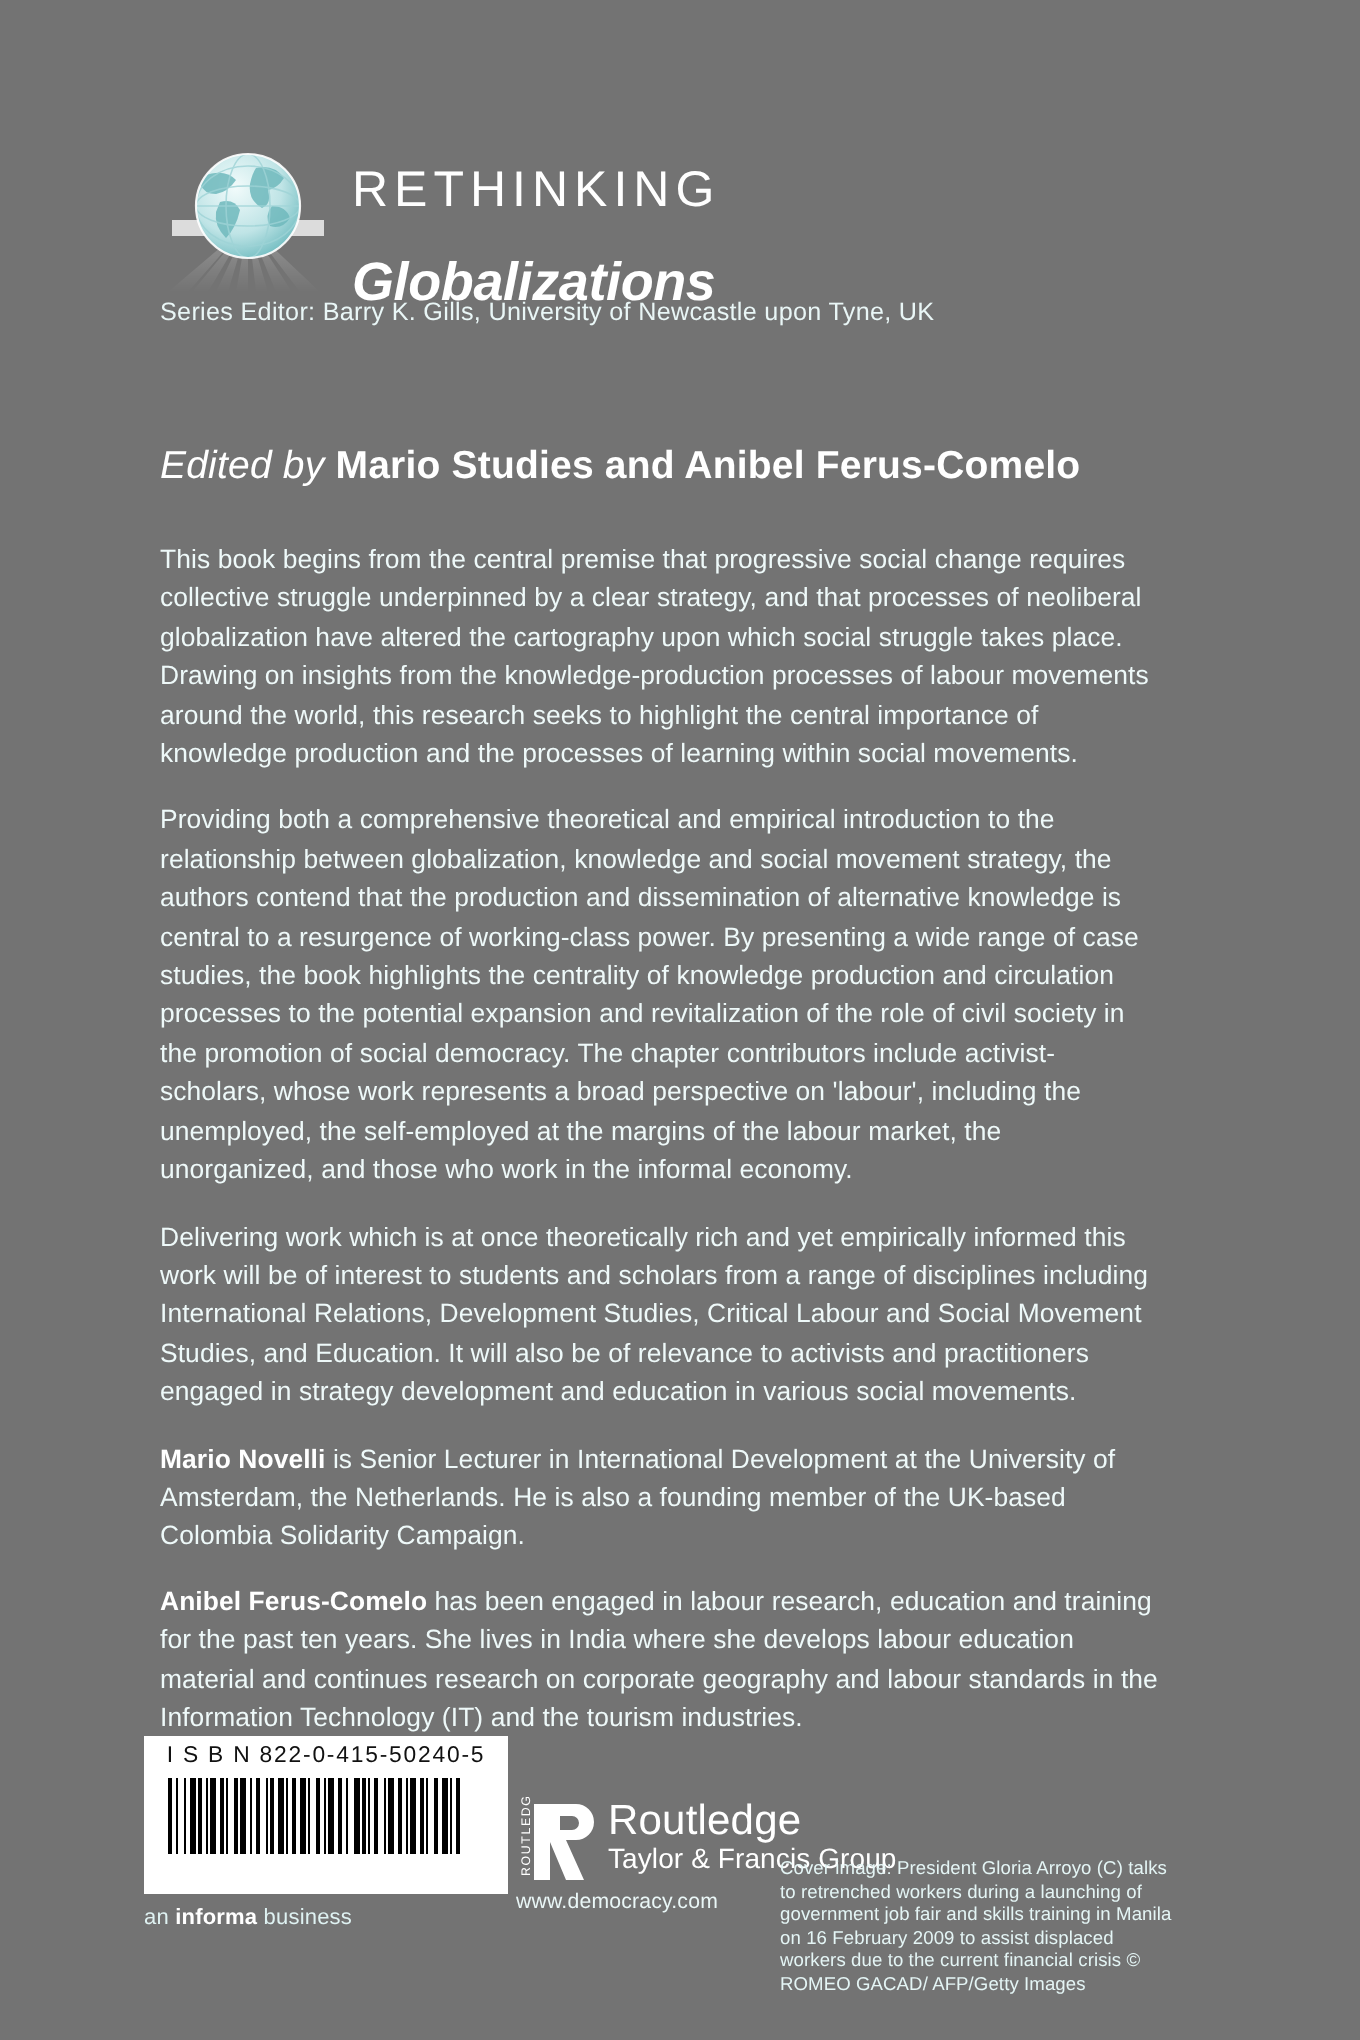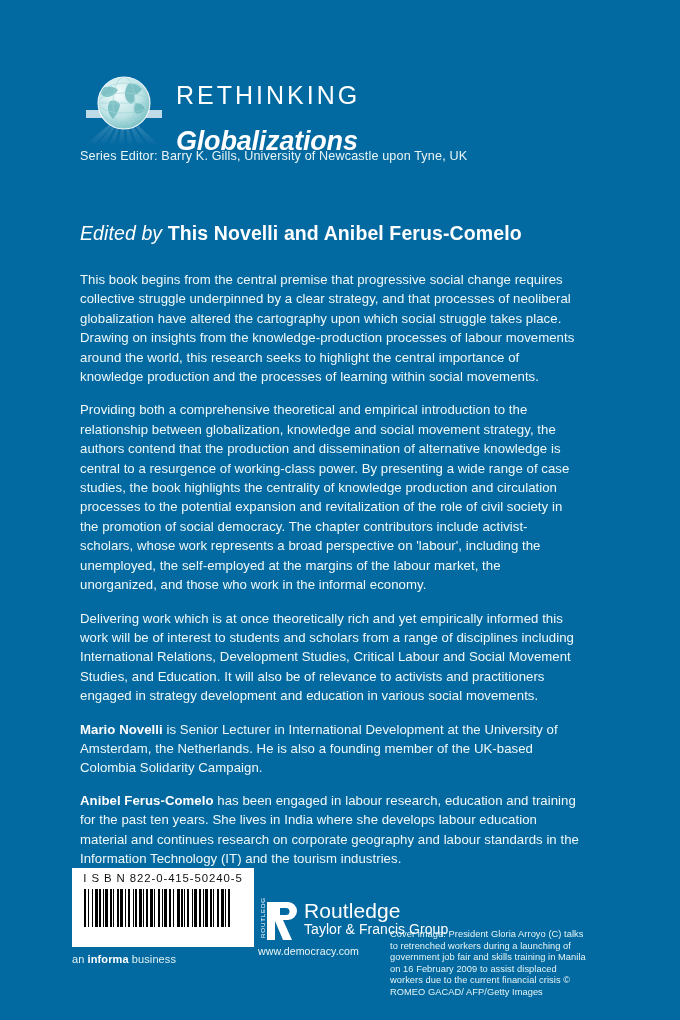--- a/index.html
+++ b/index.html
@@ -10,21 +10,21 @@
     width: 680px;
     height: 1020px;
     background: #5cb3b8;
     font-family: "Liberation Sans", sans-serif;
     overflow: hidden;
     position: relative;
   }
   .cover {
     position: absolute;
     inset: 0;
-    background: #0369a1;
+    background: #737373;
   }
 
   
   .series-block {
     position: absolute;
     left: 80px;
     top: 70px;
     width: 520px;
     height: 80px;
   }
@@ -299,21 +299,21 @@
     <div class="series-words">
       <div class="rethinking">RETHINKING</div>
       <div class="globalizations">Globalizations</div>
     </div>
   </div>
 
   <div class="series-editor">Series Editor: Barry K. Gills, University of Newcastle upon Tyne, UK</div>
 
   <div class="editors">
     <span class="ed-by">Edited by</span>
-    <span class="ed-names">This Novelli and Anibel Ferus-Comelo</span>
+    <span class="ed-names">Mario Studies and Anibel Ferus-Comelo</span>
   </div>
 
   <div class="blurb">
     <p>This book begins from the central premise that progressive social change requires collective struggle underpinned by a clear strategy, and that processes of neoliberal globalization have altered the cartography upon which social struggle takes place. Drawing on insights from the knowledge-production processes of labour movements around the world, this research seeks to highlight the central importance of knowledge production and the processes of learning within social movements.</p>
     <p>Providing both a comprehensive theoretical and empirical introduction to the relationship between globalization, knowledge and social movement strategy, the authors contend that the production and dissemination of alternative knowledge is central to a resurgence of working-class power. By presenting a wide range of case studies, the book highlights the centrality of knowledge production and circulation processes to the potential expansion and revitalization of the role of civil society in the promotion of social democracy. The chapter contributors include activist-scholars, whose work represents a broad perspective on 'labour', including the unemployed, the self-employed at the margins of the labour market, the unorganized, and those who work in the informal economy.</p>
     <p>Delivering work which is at once theoretically rich and yet empirically informed this work will be of interest to students and scholars from a range of disciplines including International Relations, Development Studies, Critical Labour and Social Movement Studies, and Education. It will also be of relevance to activists and practitioners engaged in strategy development and education in various social movements.</p>
     <p class="bio"><b>Mario Novelli</b><span> is Senior Lecturer in International Development at the University of Amsterdam, the Netherlands. He is also a founding member of the UK-based Colombia Solidarity Campaign.</span></p>
     <p class="bio"><b>Anibel Ferus-Comelo</b><span> has been engaged in labour research, education and training for the past ten years. She lives in India where she develops labour education material and continues research on corporate geography and labour standards in the Information Technology (IT) and the tourism industries.</span></p>
   </div>
 

